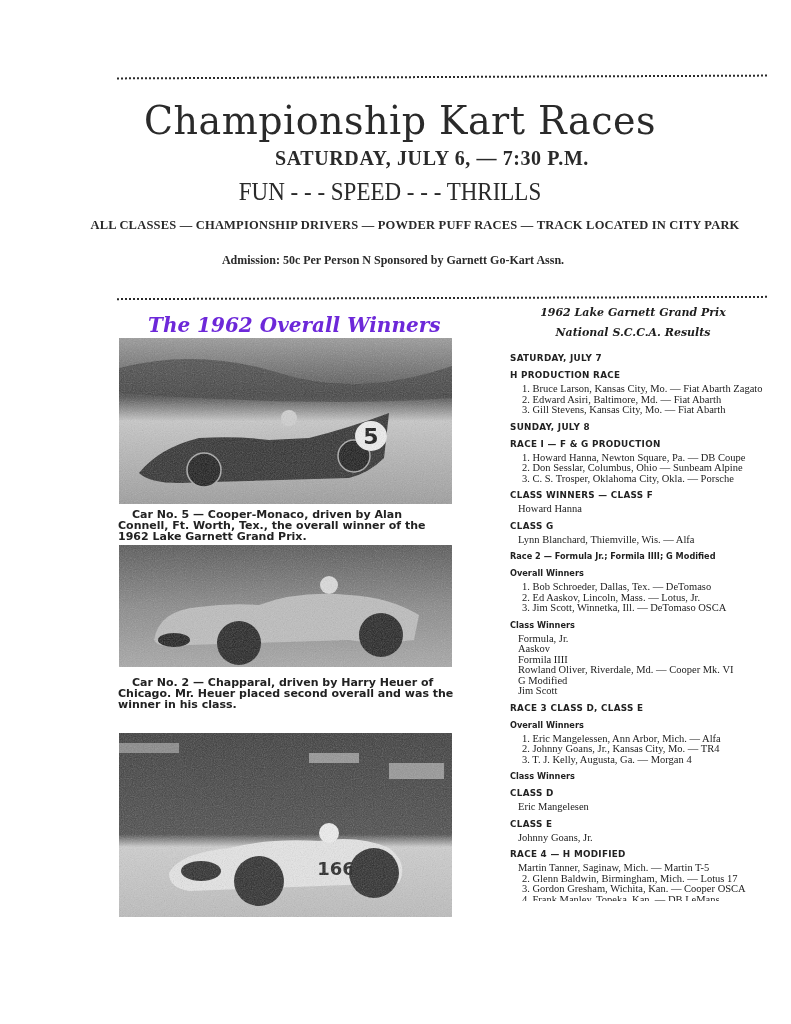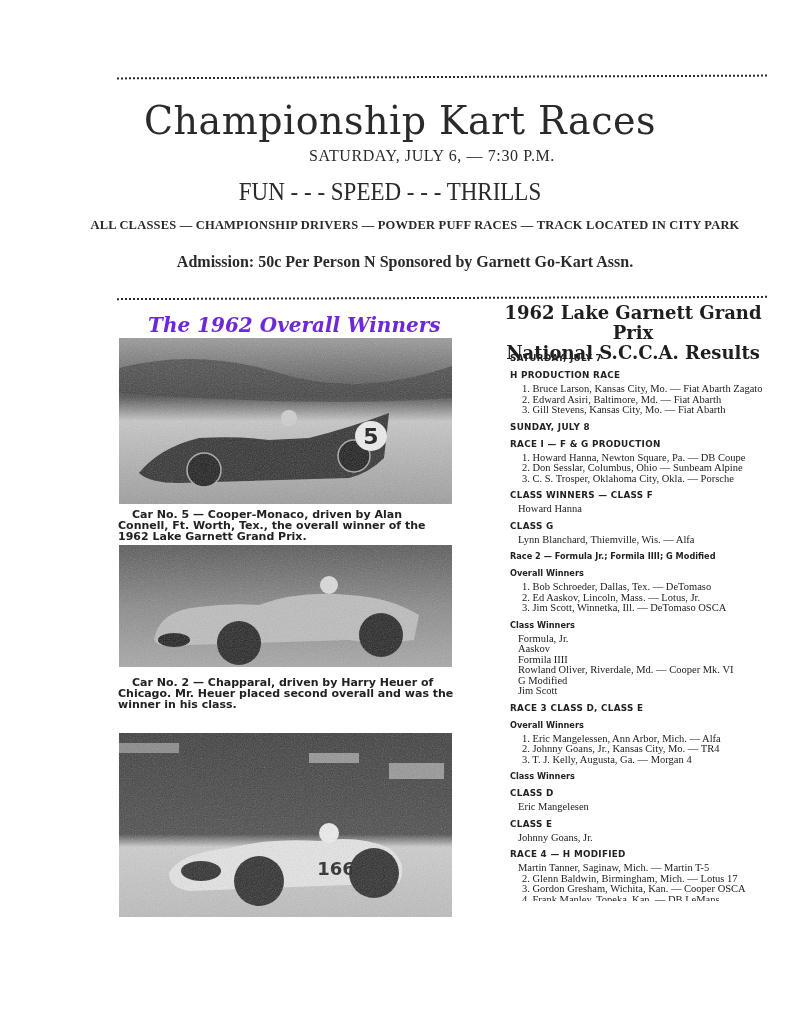--- a/index.html
+++ b/index.html
@@ -13,24 +13,24 @@
     border-top: 2px dotted #2a2a2a;
   }
   #rule-top { left: 117px; top: 76px; width: 650px; transform: rotate(-0.25deg); }
   #rule-mid { left: 117px; top: 297px; width: 650px; transform: rotate(-0.2deg); }
 
   .title {
     position: absolute; left: 0; width: 791px; text-align: center;
     font-family: "DejaVu Serif", serif; font-weight: normal; color: #2a2a2a;
   }
   #main-title { top: 98px; left: 50px; width: 700px; font-size: 38px; letter-spacing: 0.5px; transform: scaleY(1.05); }
-  #date-line { top: 147px; left: 82px; width: 700px; font-size: 16px; font-weight: normal; font-family: "Liberation Serif", serif; letter-spacing: 0.6px; }
+  #date-line { top: 147px; left: 82px; width: 700px; font-size: 20px; font-weight: bold; font-family: "Liberation Serif", serif; letter-spacing: 0.6px; }
   #tagline { top: 178px; left: 40px; width: 700px; font-size: 25px; font-family: "Liberation Serif", serif; transform: scaleX(0.92); }
   #features { top: 218px; left: 50px; width: 730px; font-size: 12.5px; font-weight: bold; font-family: "Liberation Serif", serif; letter-spacing: 0.2px; }
-  #admission { top: 253px; left: 55px; width: 700px; font-size: 16px; font-weight: bold; font-family: "Liberation Serif", serif; }
+  #admission { top: 253px; left: 43px; width: 700px; font-size: 12px; font-weight: bold; font-family: "Liberation Serif", serif; }
 
   
   #left-heading {
     position: absolute; left: 148px; top: 313px; font-size: 20px;
     font-family: "DejaVu Serif", serif; font-style: italic; font-weight: bold; color: #6d28d9;
   }
   .photo {
     position: absolute; left: 119px; width: 333px; overflow: hidden;
     background: #8a8a8a;
   }
@@ -42,22 +42,22 @@
     position: absolute; left: 118px; width: 336px; font-family: "DejaVu Sans", sans-serif;
     font-size: 11px; font-weight: bold; line-height: 11px; color: #222;
     text-indent: 14px;
   }
   #caption-1 { top: 509px; }
   #caption-2 { top: 677px; }
 
   
   #right-heading {
     position: absolute; left: 488px; top: 303px; width: 290px; text-align: center;
-    font-family: "DejaVu Serif", serif; font-weight: bold;
-    font-size: 18px; line-height: 20px; color: #1e1e1e;
+    font-family: "DejaVu Serif", serif; font-style: italic; font-weight: bold;
+    font-size: 11px; line-height: 20px; color: #1e1e1e;
   }
   #results { position: absolute; left: 488px; top: 347px; width: 300px; margin-left: 22px; }
   .hd {
     font-family: "DejaVu Sans", sans-serif; font-weight: bold; font-size: 8.8px;
     letter-spacing: 0.3px; color: #222; margin: 6px 0 3px 0; line-height: 11px;
   }
   .hd.sub { font-size: 8.2px; letter-spacing: 0; }
   .ln {
     font-family: "Liberation Serif", serif; font-size: 10.5px; line-height: 10.5px;
     padding-left: 12px; color: #222; white-space: nowrap;

